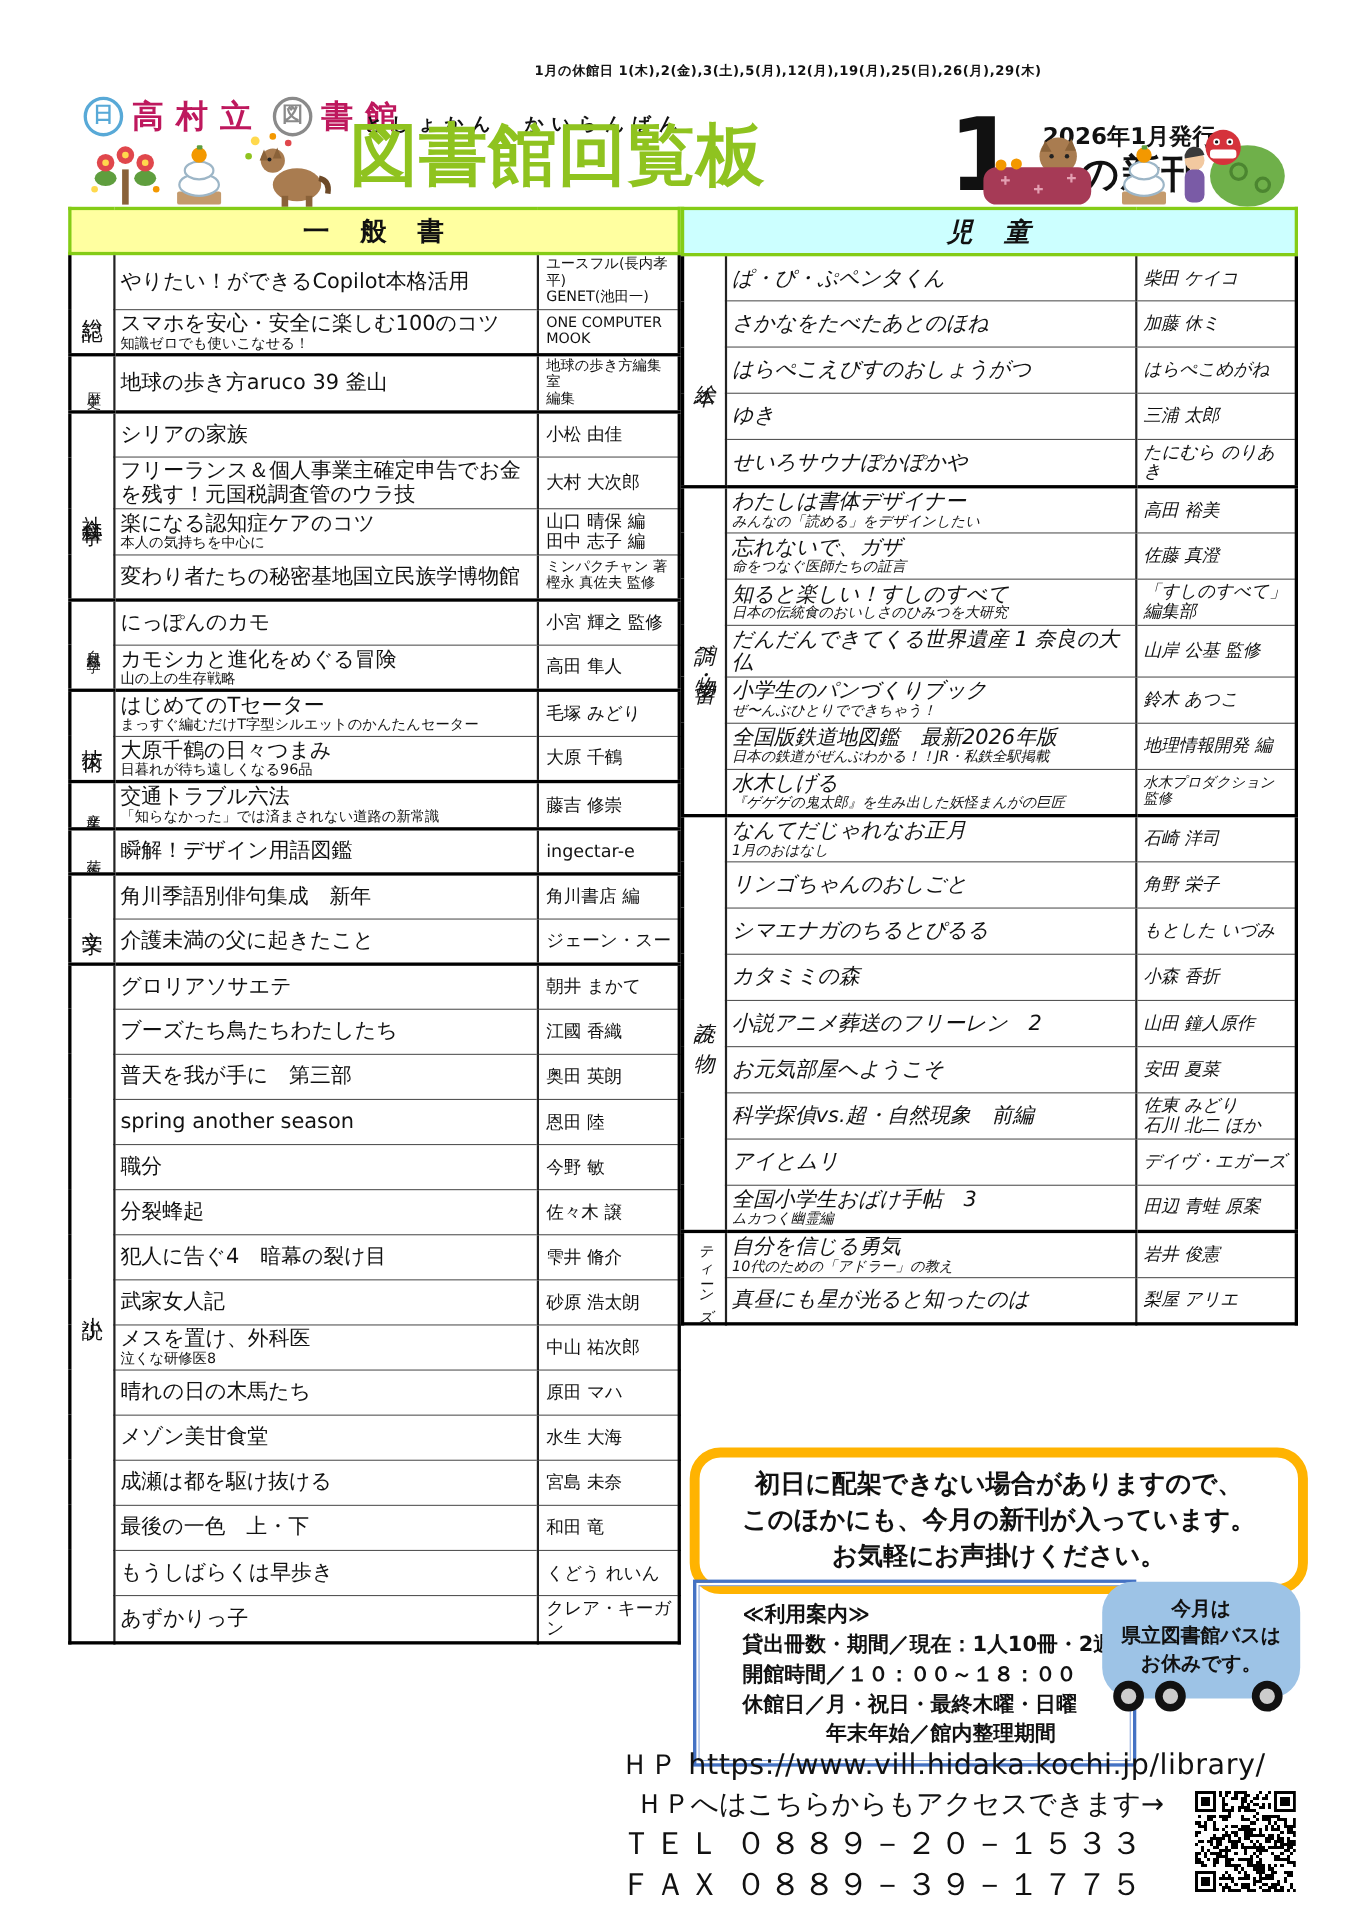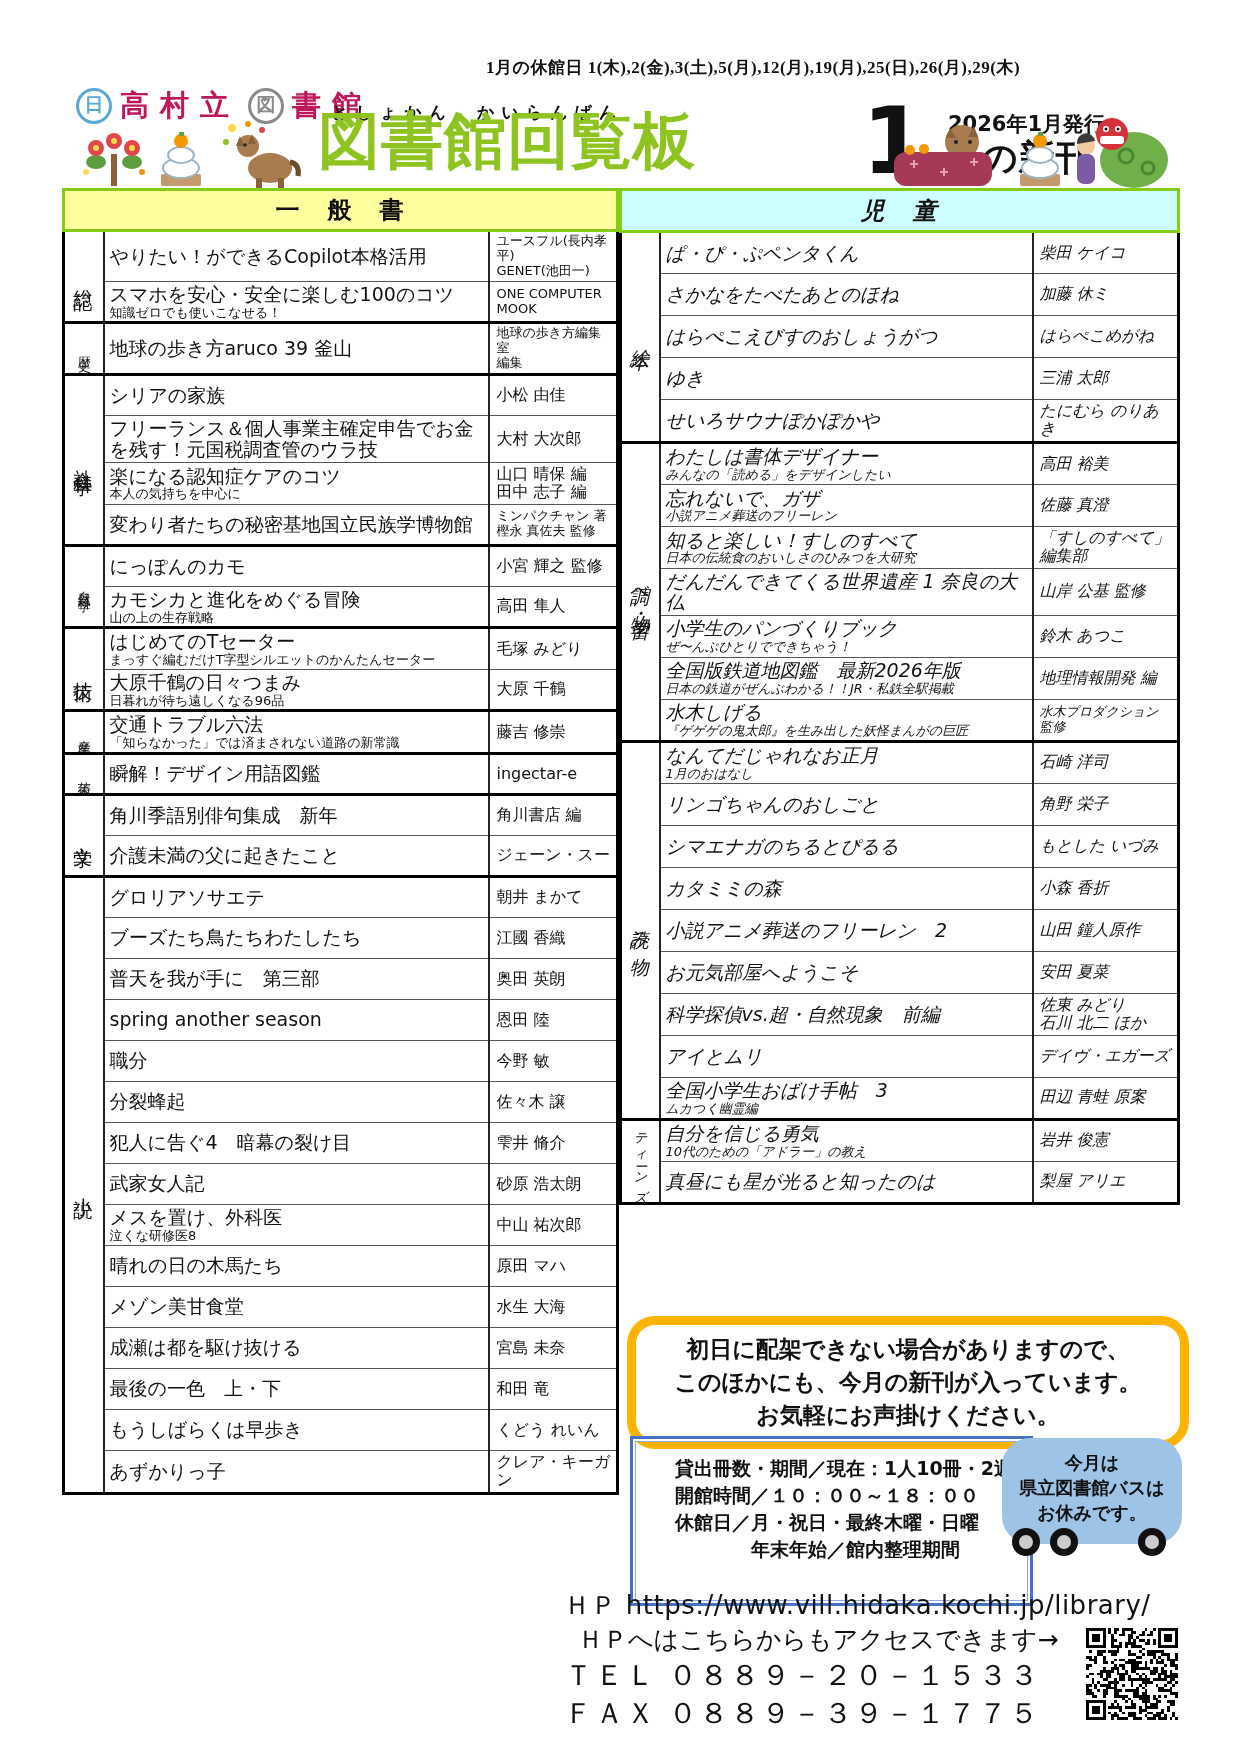--- a/index.html
+++ b/index.html
@@ -1,21 +1,21 @@
 <!DOCTYPE html>
 <html><head>
 <meta charset="utf-8">
 <style>
   html,body{margin:0;padding:0;background:#e8e8e8;}
   .page{position:relative;width:1241px;height:1754px;margin:0 auto;background:#fff;
         font-family:"DejaVu Sans","Liberation Sans",sans-serif;color:#111;overflow:hidden;}
   .abs{position:absolute;}
 
   
-  .closed-days{left:486px;top:56px;font-size:17px;font-weight:600;letter-spacing:0.5px;font-family:Liberation Serif, serif;}
+  .closed-days{left:486px;top:56px;font-size:12px;font-weight:600;letter-spacing:0.5px;}
   .logo{left:76px;top:86px;display:flex;align-items:center;gap:8px;}
   .logo-sym{display:inline-block;width:30px;height:30px;border:3px solid #58a9d7;border-radius:50%;
             color:#58a9d7;font-size:19px;line-height:27px;text-align:center;font-weight:bold;}
   .logo-sym.gray{border-color:#8a8a8a;color:#8a8a8a;}
   .logo-txt{color:#be185d;font-size:29px;font-weight:bold;letter-spacing:11px;
             font-family:"DejaVu Serif","Liberation Serif",serif;}
   .furigana{left:331px;top:101px;font-size:17px;font-weight:bold;letter-spacing:7px;font-family:Liberation Serif, serif;}
   .main-title{left:318px;top:110px;font-size:62px;font-weight:900;color:#8fc31f;letter-spacing:1px;line-height:1;}
   .issue-number{left:862px;top:96px;font-size:92px;font-weight:900;line-height:1;color:#111;}
   .issue-date{left:948px;top:110px;font-size:21px;font-weight:bold;}
@@ -413,21 +413,21 @@
             <td class="cat" rowspan="7">調べ物・学習</td>
             <td>
               <div class="bk-title">わたしは書体デザイナー</div>
               <div class="bk-sub">みんなの「読める」をデザインしたい</div>
             </td>
             <td class="acell">高田 裕美</td>
           </tr>
           <tr>
             <td>
               <div class="bk-title">忘れないで、ガザ</div>
-              <div class="bk-sub">小説アニメ葬送のフリーレン</div>
+              <div class="bk-sub">命をつなぐ医師たちの証言</div>
             </td>
             <td class="acell">佐藤 真澄</td>
           </tr>
           <tr>
             <td>
               <div class="bk-title">知ると楽しい！すしのすべて</div>
               <div class="bk-sub">日本の伝統食のおいしさのひみつを大研究</div>
             </td>
             <td class="acell">「すしのすべて」
 編集部</td>
@@ -536,20 +536,21 @@
     </table>
   </div>
 
   <div class="abs notice">
     <div>初日に配架できない場合がありますので、</div>
     <div>このほかにも、今月の新刊が入っています。</div>
     <div>お気軽にお声掛けください。</div>
   </div>
 
   <div class="abs usage">
+    <div class="uline">≪利用案内≫</div>
     <div class="uline">貸出冊数・期間／現在：1人10冊・2週間</div>
     <div class="uline">開館時間／１０：００～１８：００</div>
     <div class="uline">休館日／月・祝日・最終木曜・日曜</div>
     <div class="uline">　　　　年末年始／館内整理期間</div>
   </div>
 
   <div class="abs bus">
     <div>今月は</div>
     <div>県立図書館バスは</div>
     <div>お休みです。</div>

